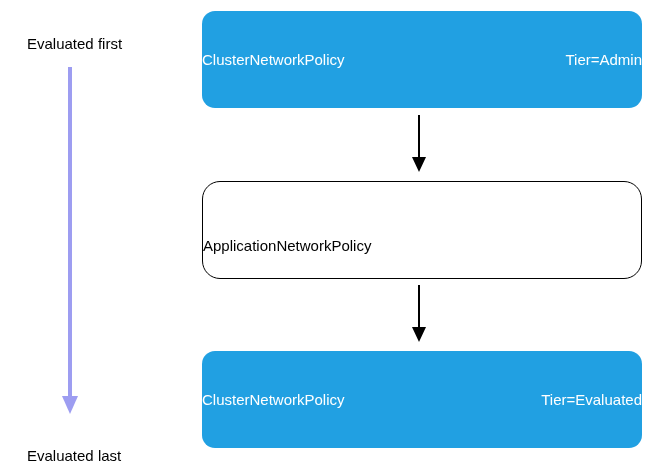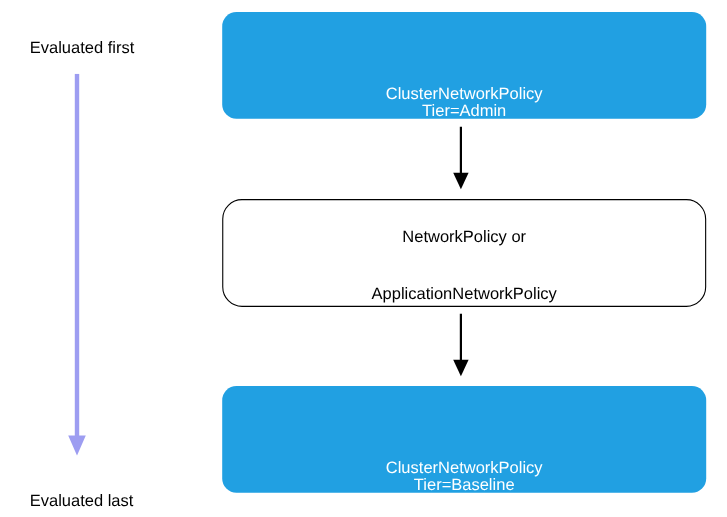--- a/index.html
+++ b/index.html
@@ -23,23 +23,23 @@
   .side-label.first { left: 27px; top: 35px; }
   .side-label.last  { left: 27px; top: 447px; }
 
   .node {
     position: absolute;
     left: 202px;
     width: 440px;
     height: 97px;
     border-radius: 13px;
     display: flex;
-    flex-direction: column;
+    flex-direction: row;
     align-items: center;
-    justify-content: flex-end;
+    justify-content: space-between;
     text-align: center;
     font-size: 15px;
   }
   .node.blue {
     background: #21A0E2;
     color: #ffffff;
   }
   .node.white {
     background: #ffffff;
     border: 1px solid #000000;
@@ -78,27 +78,26 @@
     <div class="line-title">ClusterNetworkPolicy</div>
     <div class="line-subtitle">Tier=Admin</div>
   </div>
 
   <svg id="arrow-1" class="flow-arrow" width="20" height="60" viewBox="0 0 20 60" aria-hidden="true">
     <line x1="10" y1="0" x2="10" y2="44" stroke="#000000" stroke-width="2"></line>
     <polygon points="3,42 17,42 10,57" fill="#000000"></polygon>
   </svg>
 
   <div class="node white middle">
-    <div class="line1">NetworkPolicy or</div>
     <div class="line2">ApplicationNetworkPolicy</div>
   </div>
 
   <svg id="arrow-2" class="flow-arrow" width="20" height="60" viewBox="0 0 20 60" aria-hidden="true">
     <line x1="10" y1="0" x2="10" y2="44" stroke="#000000" stroke-width="2"></line>
     <polygon points="3,42 17,42 10,57" fill="#000000"></polygon>
   </svg>
 
   <div class="node blue bottom">
     <div class="line-title">ClusterNetworkPolicy</div>
-    <div class="line-subtitle">Tier=Baseline</div>
+    <div class="line-subtitle">Tier=Evaluated</div>
   </div>
 
 </div>
 
 </body></html>

